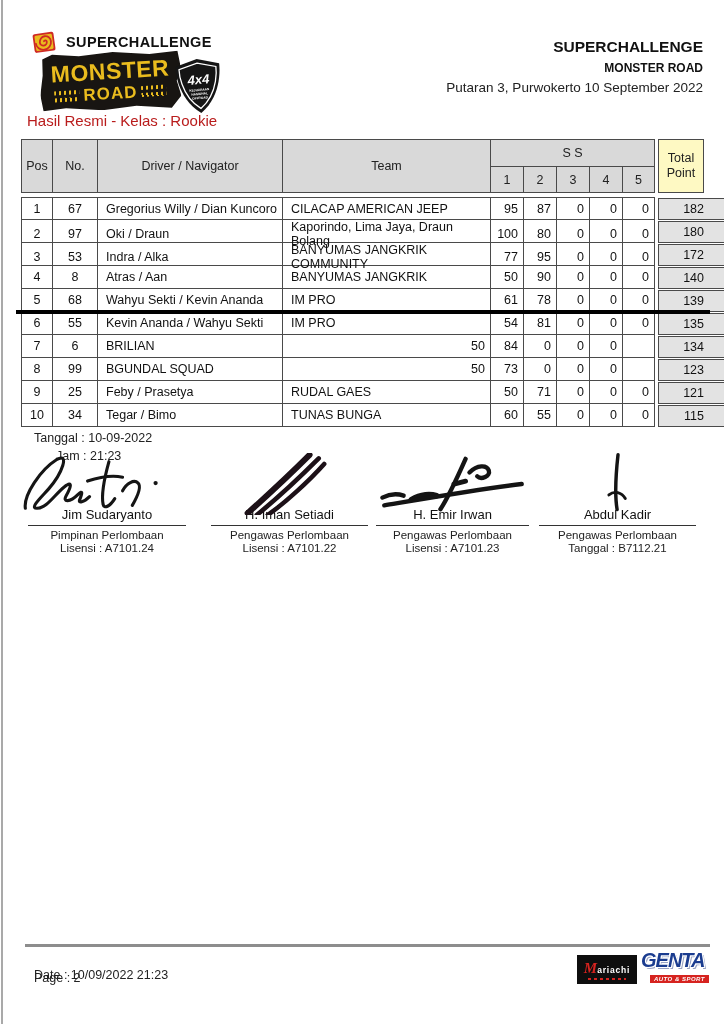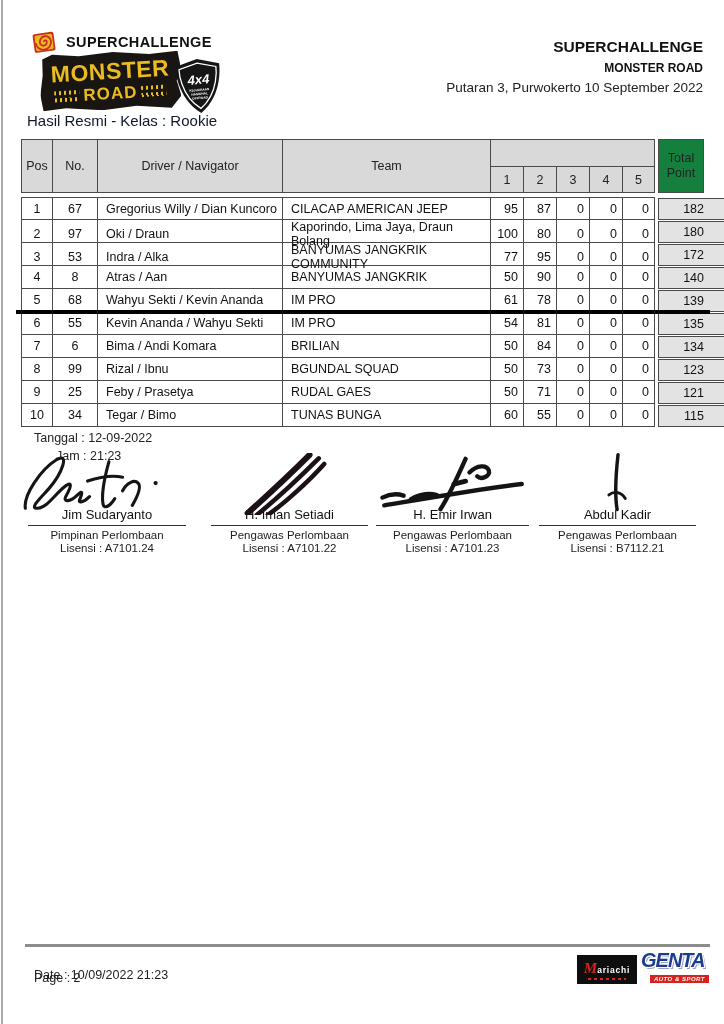--- a/index.html
+++ b/index.html
@@ -29,36 +29,36 @@
     background-size:100% 4px; background-position:0 0, 0 7px; background-repeat:no-repeat; }
   .monster-line2 { color:#eabc1e; font-weight:900; font-size:17px; letter-spacing:1px; line-height:1; }
   .shield-badge { position:absolute; left:144px; top:30px; width:50px; height:56px; transform:rotate(-5deg); }
 
   
   .header-right { position:absolute; top:38px; right:21px; text-align:right; }
   .hr-title { font-size:15.5px; font-weight:bold; color:#111; }
   .hr-subtitle { font-size:12px; font-weight:bold; margin-top:5px; color:#111; }
   .hr-event { font-size:13.5px; margin-top:5px; color:#222;margin-left:43px; }
 
-  .section-title { position:absolute; left:27px; top:112px; font-size:15px; color:#0f172a; }
+  .section-title { position:absolute; left:27px; top:112px; font-size:15px; color:#b91c1c; }
 
   
   .thead { position:absolute; left:21px; top:139px; display:flex; font-size:12.5px; color:#222; }
   .thead-main {
     display:grid; width:634px; height:54px;
     grid-template-columns:31px 45px 185px 208px 33px 33px 33px 33px 31px;
     grid-template-rows:26px 26px;
     background:#d9d9d9; border:1px solid #4a4a4a;
   }
   .thead-main > div { display:flex; align-items:center; justify-content:center; }
   .h-span2 { grid-row:1 / 3; border-right:1px solid #4a4a4a; }
   .h-ss-label { grid-row:1; grid-column:5 / 10; }
   .h-ss-num { grid-row:2; border-top:1px solid #4a4a4a; border-right:1px solid #4a4a4a; }
   .h-ss-num:last-child { border-right:none; }
-  .h-total { width:46px; height:54px; margin-left:3px; background:#15803d; border:1px solid #4a4a4a;
+  .h-total { width:46px; height:54px; margin-left:3px; background:#fef9c3; border:1px solid #4a4a4a;
     display:flex; flex-direction:column; align-items:center; justify-content:center; line-height:1.2; }
 
   .tbody { position:absolute; left:21px; top:197px; font-size:12.5px; color:#111; }
   .trow { display:flex; height:23px; }
   .trow-main {
     display:grid; width:634px;
     grid-template-columns:31px 45px 185px 208px 33px 33px 33px 33px 31px;
     border-left:1px solid #4a4a4a; border-right:1px solid #4a4a4a; border-bottom:1px solid #4a4a4a;
   }
   .trow:first-child .trow-main { border-top:1px solid #4a4a4a; }
@@ -145,20 +145,21 @@
   </div>
 
   <div class="section-title">Hasil Resmi - Kelas : Rookie</div>
 
   <div class="thead">
     <div class="thead-main">
       <div class="h-span2" style="grid-column:1">Pos</div>
       <div class="h-span2" style="grid-column:2">No.</div>
       <div class="h-span2" style="grid-column:4">Team</div>
       <div class="h-span2" style="grid-column:3">Driver / Navigator</div>
+      <div class="h-ss-label">S S</div>
       <div class="h-ss-num" style="grid-column:5">1</div>
       <div class="h-ss-num" style="grid-column:6">2</div>
       <div class="h-ss-num" style="grid-column:7">3</div>
       <div class="h-ss-num" style="grid-column:8">4</div>
       <div class="h-ss-num" style="grid-column:9">5</div>
     </div>
     <div class="h-total">
       <span>Total</span>
       <span>Point</span>
     </div>
@@ -246,35 +247,33 @@
         <div class="c-ss">0</div>
         <div class="c-ss">0</div>
         <div class="c-ss">0</div>
       </div>
       <div class="c-total">135</div>
     </div>
       <div class="trow">
       <div class="trow-main">
         <div class="c-pos">7</div>
         <div class="c-no">6</div>
-        <div class="c-driver">Bima / Andi Komara</div>
         <div class="c-team">BRILIAN</div>
         <div class="c-ss">50</div>
         <div class="c-ss">84</div>
         <div class="c-ss">0</div>
         <div class="c-ss">0</div>
         <div class="c-ss">0</div>
       </div>
       <div class="c-total">134</div>
     </div>
       <div class="trow">
       <div class="trow-main">
         <div class="c-pos">8</div>
         <div class="c-no">99</div>
-        <div class="c-driver">Rizal / Ibnu</div>
         <div class="c-team">BGUNDAL SQUAD</div>
         <div class="c-ss">50</div>
         <div class="c-ss">73</div>
         <div class="c-ss">0</div>
         <div class="c-ss">0</div>
         <div class="c-ss">0</div>
       </div>
       <div class="c-total">123</div>
     </div>
       <div class="trow">
@@ -301,21 +300,21 @@
         <div class="c-ss">55</div>
         <div class="c-ss">0</div>
         <div class="c-ss">0</div>
         <div class="c-ss">0</div>
       </div>
       <div class="c-total">115</div>
     </div>
     </div>
   <div class="cutoff-line"></div>
 
-  <div class="stamp-date">Tanggal : 12-09-2022</div>
+  <div class="stamp-date">Tanggal : 10-09-2022</div>
   <div class="stamp-time">Jam :  21:23</div>
 
   <div class="sig-col s0">
     <div class="sig-img">
       <svg width="175" height="62" viewBox="0 0 180 62">
         <g fill="none" stroke="#151515" stroke-width="3.2" stroke-linecap="round">
           <path d="M6 56 C4 42 22 16 38 6 C52 -2 44 20 30 36 C22 45 10 56 18 56 C28 56 36 42 46 34 C56 26 52 36 48 43 C44 50 52 50 60 42 C66 36 64 42 62 47 C60 51 66 50 72 44"></path>
           <path d="M70 28 C82 24 96 22 106 24"></path>
           <path d="M92 8 C87 26 84 42 86 52 C87 57 93 54 98 46"></path>
           <path d="M106 38 C110 30 118 26 122 30 C126 34 120 46 116 53"></path>
@@ -365,21 +364,21 @@
     <div class="sig-img">
       <svg width="36" height="62" viewBox="0 0 36 68">
         <g fill="none" stroke="#141414" stroke-linecap="round">
           <path d="M18 2 C16 20 14 44 17 62" stroke-width="3.8"></path>
           <path d="M8 46 C14 41 22 43 26 50" stroke-width="3.2"></path>
         </g>
       </svg>
     </div>
     <div class="sig-name">Abdul Kadir</div>
     <div class="sig-role">Pengawas Perlombaan</div>
-    <div class="sig-lic">Lisensi : B7112.21</div>
+    <div class="sig-lic">Tanggal : B7112.21</div>
   </div>
 
   <div class="footer-line"></div>
   <div class="footer-date">Date : 10/09/2022 21:23</div>
   <div class="footer-page">Page : 2</div>
 
   <div class="mariachi-logo">
     <div class="mar-text">
       <span class="mar-m">M</span><span class="mar-rest">ariachi</span>
     </div>

